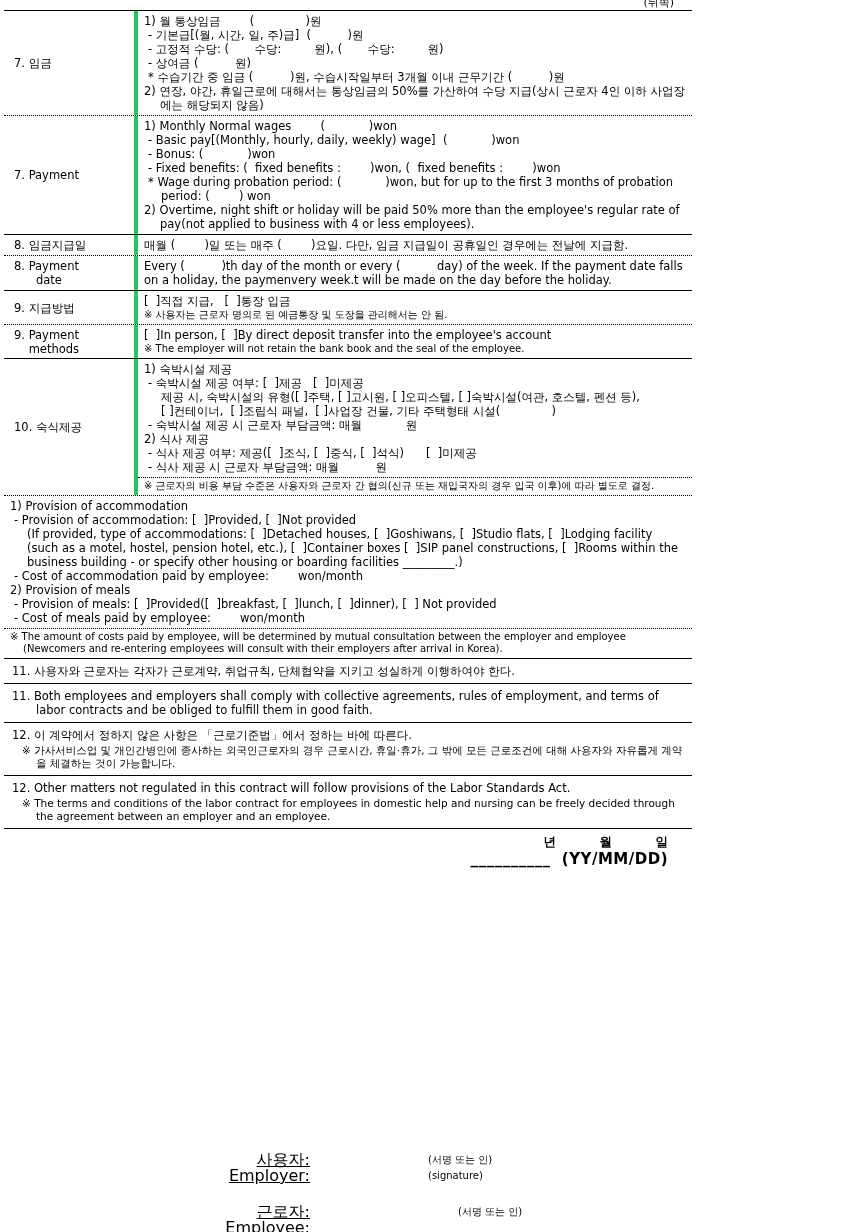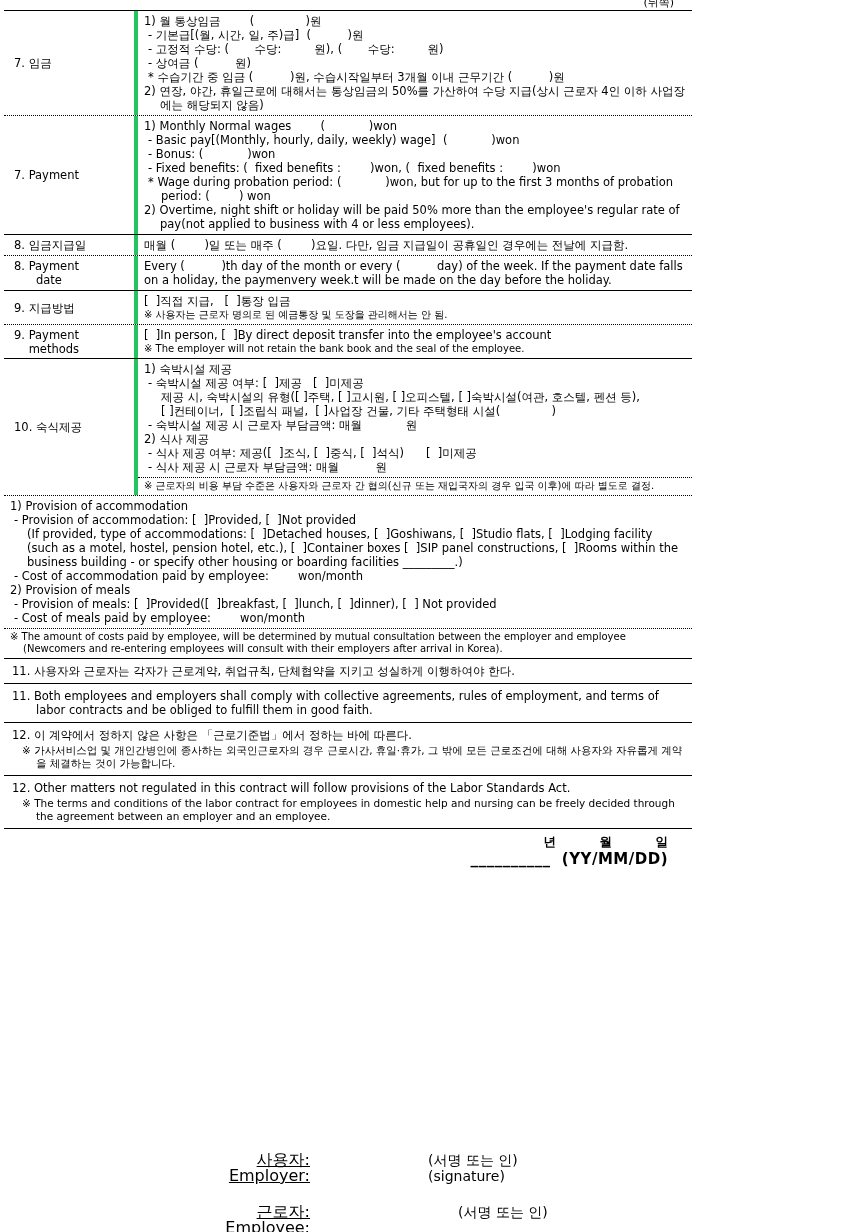--- a/index.html
+++ b/index.html
@@ -32,21 +32,21 @@
   .note { font-size:10px; line-height:12px; margin-top:1px; padding-left:13px; text-indent:-13px; }
   .hang { padding-left:24px; text-indent:-24px; }
   .note12 { font-size:10.5px; line-height:13px; margin-left:10px; padding-left:14px; text-indent:-14px; margin-top:2px; }
 
   .date-block { text-align:right; padding-right:28px; margin-top:6px; font-weight:bold; font-size:12.5px; }
   .date-block .fmt { margin-top:3px; font-size:15px; letter-spacing:0.5px; }
 
   .sig-block { position:absolute; top:1152px; left:0; width:100%; }
   .sig-row { display:flex; align-items:center; line-height:16px; }
   .sig-row .lbl { flex:0 0 310px; text-align:right; font-size:16px;text-decoration:underline; }
-  .sig-row .val { margin-left:118px; font-size:14px; }
+  .sig-row .val { margin-left:118px; font-size:10px; }
   .sig-row.gap { margin-top:20px;gap:30px; }
 </style>
 </head>
 <body>
 
 <div class="page">
 
   <div class="page-marker">(뒤쪽)</div>
 
   <div class="form">

